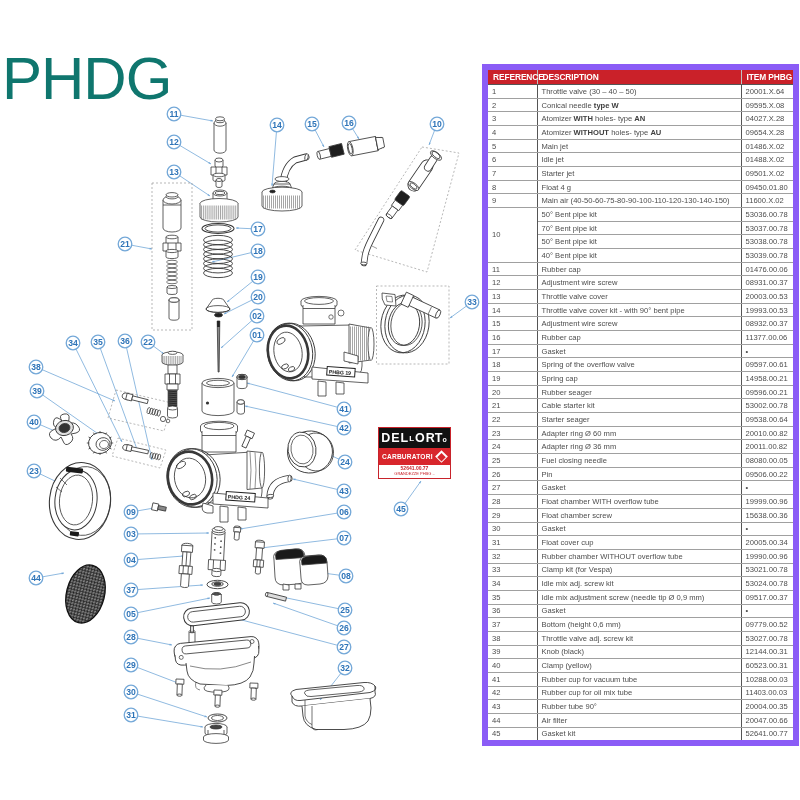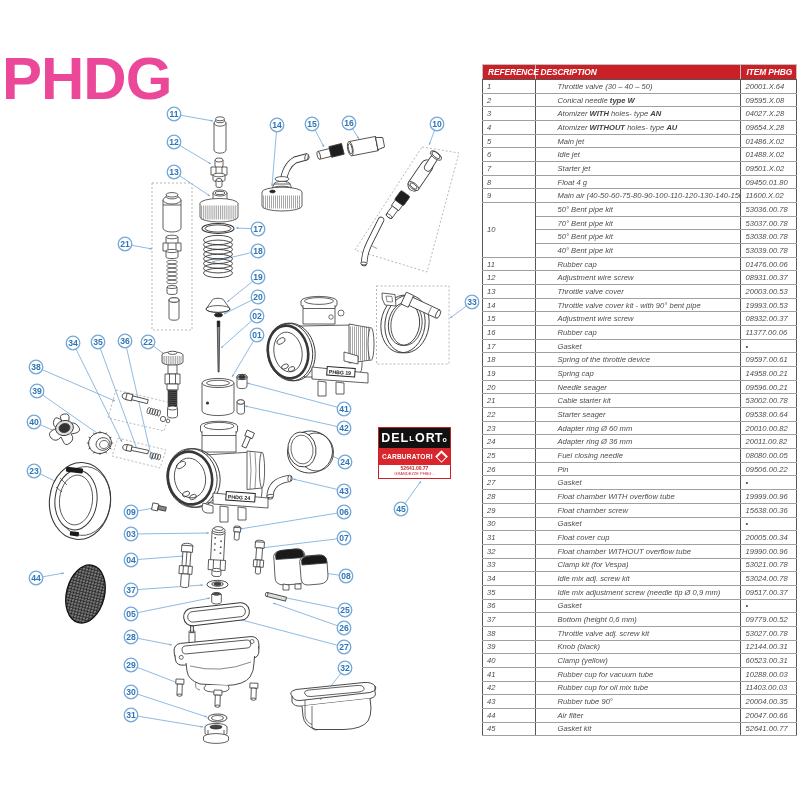--- a/index.html
+++ b/index.html
@@ -1,22 +1,22 @@
 <!DOCTYPE html>
 <html><head>
 <meta charset="utf-8">
 <style>
 html,body{margin:0;padding:0;width:800px;height:800px;background:#ffffff;overflow:hidden;}
 body{font-family:"Liberation Sans",sans-serif;position:relative;}
-#phdg{position:absolute;left:2px;top:44px;font-size:60px;font-weight:bold;color:#ec4899;letter-spacing:-1px;}
+#phdg{position:absolute;left:2px;top:44px;font-size:60px;font-weight:normal;color:#0f766e;letter-spacing:-1px;}
 #tbl{position:absolute;left:482px;top:64px;border-collapse:collapse;table-layout:fixed;width:315px;}
 #tbl th{background:#ca2129;color:#ffffff;font-size:8.4px;letter-spacing:-0.1px;text-align:left;font-weight:bold;height:14px;padding:0 0 0 5px;border:1px solid #c0c0c0;border-bottom:1px solid #555555;}
 #tbl td{font-size:7.6px;color:#4d4d4d;height:12.68px;padding:0 0 0 4px;border-left:1px solid #555555;border-right:1px solid #555555;border-bottom:1px solid #a0a0a0;overflow:hidden;white-space:nowrap;}
-#tbl{border:1px solid #8b5cf6;font-style:italic;}
-#tbl td.d{padding-left:22px;}
+#tbl{border:6px solid #8b5cf6;}
+#tbl td.d{padding-left:4px;}
 #tbl b{color:#404040;}
 .c1{width:52px;}.c2{width:204px;}.c3{width:55px;}
 #logo{position:absolute;left:378px;top:427px;width:71px;height:50px;border:1.5px solid #c8232b;background:#fff;}
 #lg1{height:20px;background:#111;color:#fff;font-weight:bold;font-size:12.5px;text-align:center;line-height:21px;letter-spacing:1px;font-family:"Liberation Sans",sans-serif;}
 #lg2{height:17px;background:#d8262c;position:relative;}
 #lg2t{position:absolute;left:3px;top:4.5px;color:#fff;font-weight:bold;font-size:6.6px;letter-spacing:0.2px;}
 #lgd{position:absolute;right:4px;top:3.5px;width:9px;height:9px;background:#fff;transform:rotate(45deg);}
 #lgdi{position:absolute;left:1.5px;top:1.5px;width:6px;height:6px;background:#d8262c;}
 #lg3{text-align:center;color:#c8232b;padding-top:1px;line-height:1.1;font-family:"Liberation Sans",sans-serif;}
 </style>
@@ -721,31 +721,31 @@
         <td class="d">Rubber cap</td>
         <td>11377.00.06</td>
       </tr>
 <tr>
         <td>17</td>
         <td class="d">Gasket</td>
         <td>•</td>
       </tr>
 <tr>
         <td>18</td>
-        <td class="d">Spring of the throttle device</td>
+        <td class="d">Spring of the overflow valve</td>
         <td>09597.00.61</td>
       </tr>
 <tr>
         <td>19</td>
         <td class="d">Spring cap</td>
         <td>14958.00.21</td>
       </tr>
 <tr>
         <td>20</td>
-        <td class="d">Needle seager</td>
+        <td class="d">Rubber seager</td>
         <td>09596.00.21</td>
       </tr>
 <tr>
         <td>21</td>
         <td class="d">Cable starter kit</td>
         <td>53002.00.78</td>
       </tr>
 <tr>
         <td>22</td>
         <td class="d">Starter seager</td>
@@ -791,21 +791,21 @@
         <td class="d">Gasket</td>
         <td>•</td>
       </tr>
 <tr>
         <td>31</td>
         <td class="d">Float cover cup</td>
         <td>20005.00.34</td>
       </tr>
 <tr>
         <td>32</td>
-        <td class="d">Float chamber WITHOUT overflow tube</td>
+        <td class="d">Rubber chamber WITHOUT overflow tube</td>
         <td>19990.00.96</td>
       </tr>
 <tr>
         <td>33</td>
         <td class="d">Clamp kit (for Vespa)</td>
         <td>53021.00.78</td>
       </tr>
 <tr>
         <td>34</td>
         <td class="d">Idle mix adj. screw kit</td>

